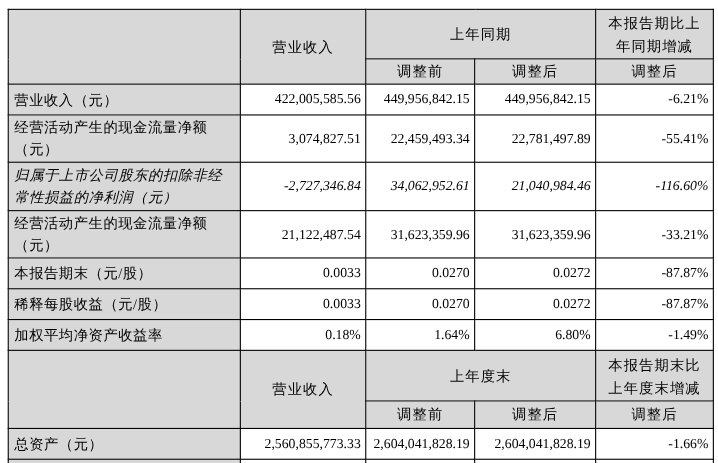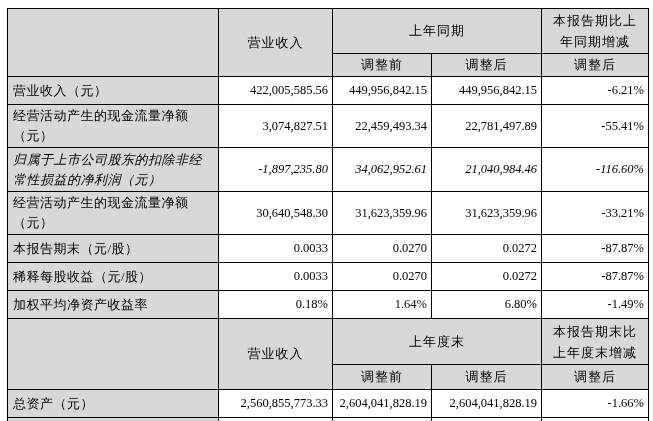--- a/index.html
+++ b/index.html
@@ -86,28 +86,28 @@
     </tr>
     <tr class="r">
       <td class="lbl">经营活动产生的现金流量净额（元）</td>
       <td class="num">3,074,827.51</td>
       <td class="num">22,459,493.34</td>
       <td class="num">22,781,497.89</td>
       <td class="num">-55.41%</td>
     </tr>
     <tr class="r2">
       <td class="lbl">归属于上市公司股东的扣除非经常性损益的净利润（元）</td>
-      <td class="num">-1,897,235.80</td>
+      <td class="num">-2,727,346.84</td>
       <td class="num">34,062,952.61</td>
       <td class="num">21,040,984.46</td>
       <td class="num">-116.60%</td>
     </tr>
     <tr class="r">
       <td class="lbl">经营活动产生的现金流量净额（元）</td>
-      <td class="num">30,640,548.30</td>
+      <td class="num">21,122,487.54</td>
       <td class="num">31,623,359.96</td>
       <td class="num">31,623,359.96</td>
       <td class="num">-33.21%</td>
     </tr>
     <tr class="r">
       <td class="lbl">本报告期末（元/股）</td>
       <td class="num">0.0033</td>
       <td class="num">0.0270</td>
       <td class="num">0.0272</td>
       <td class="num">-87.87%</td>

